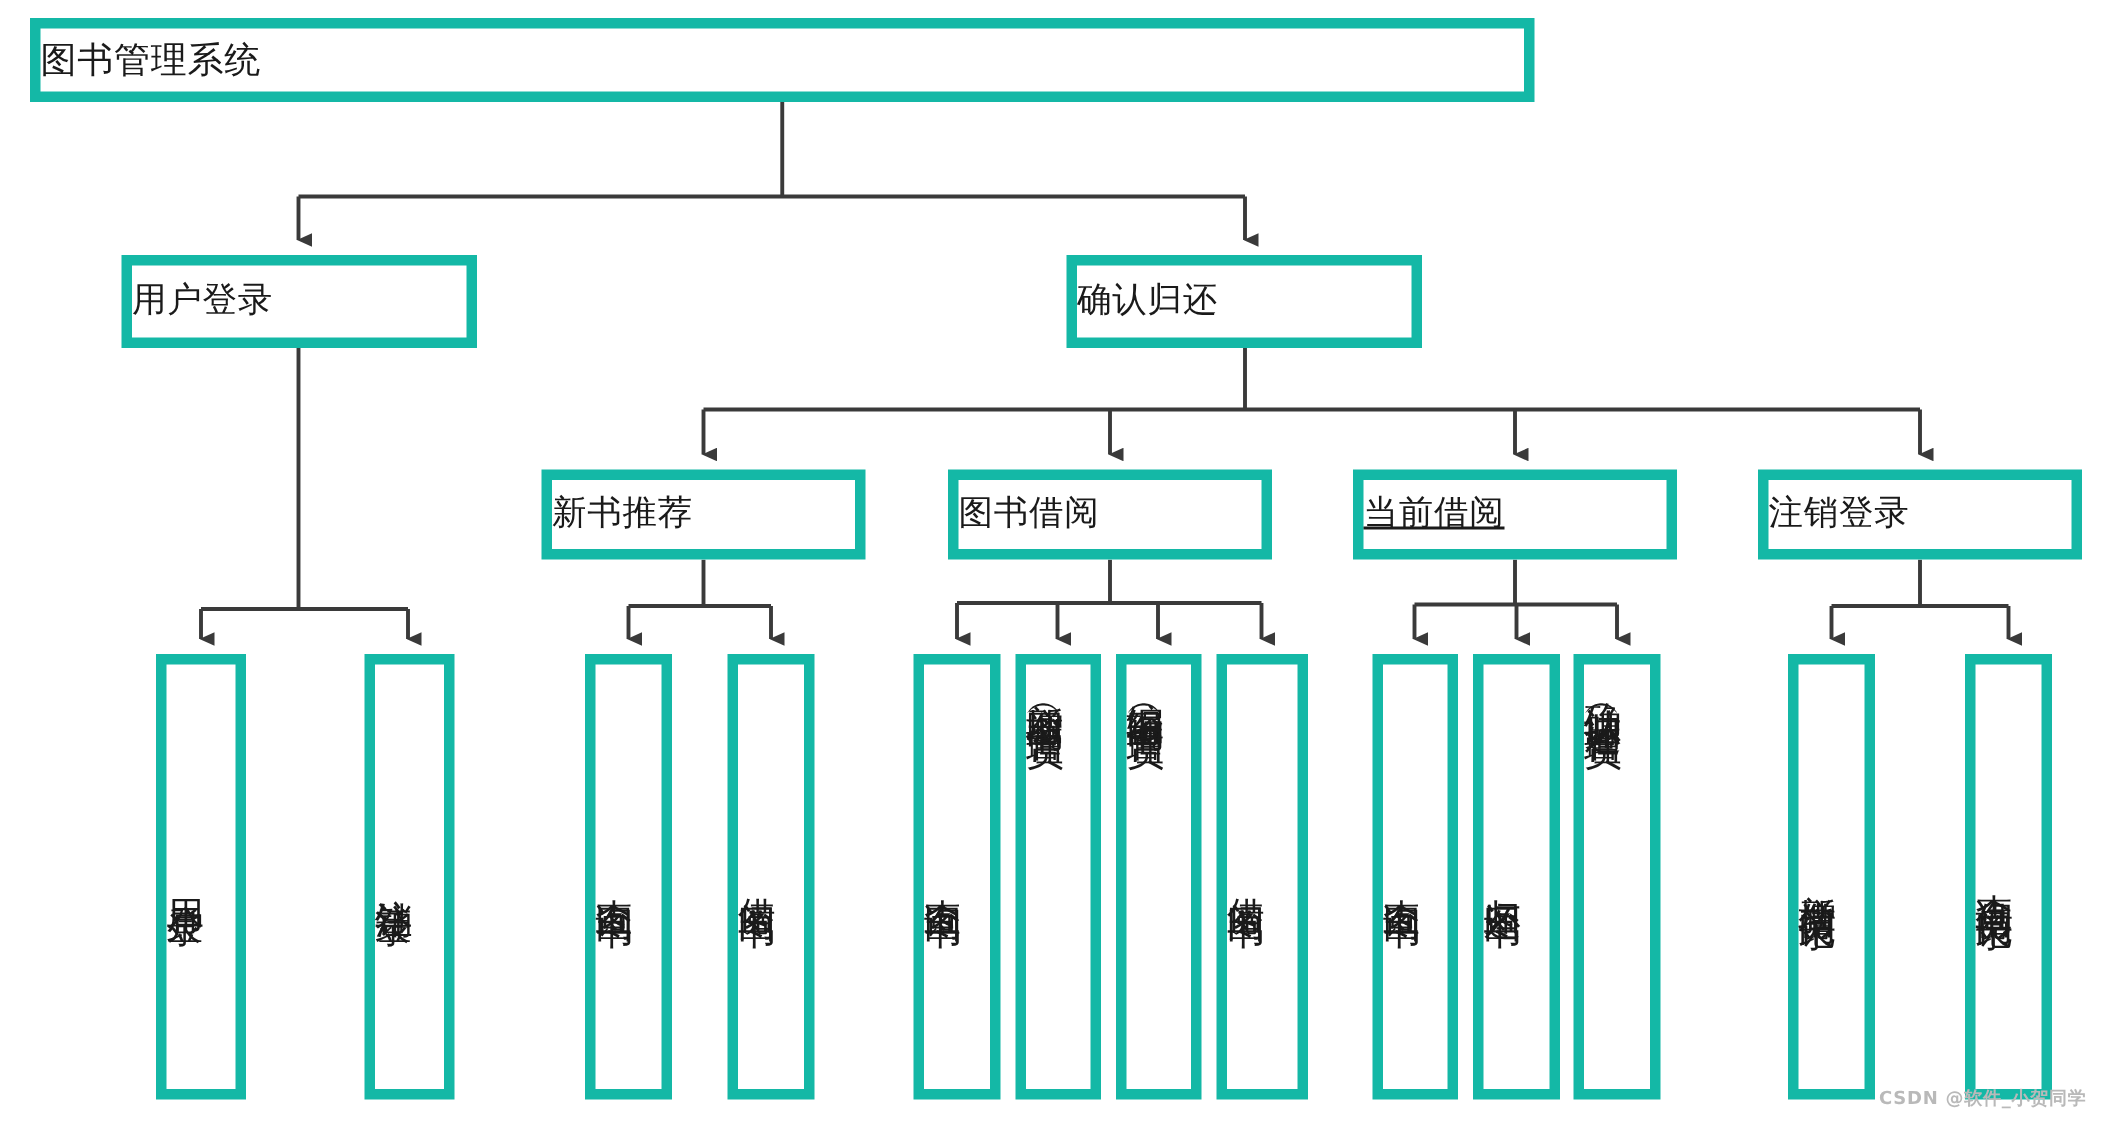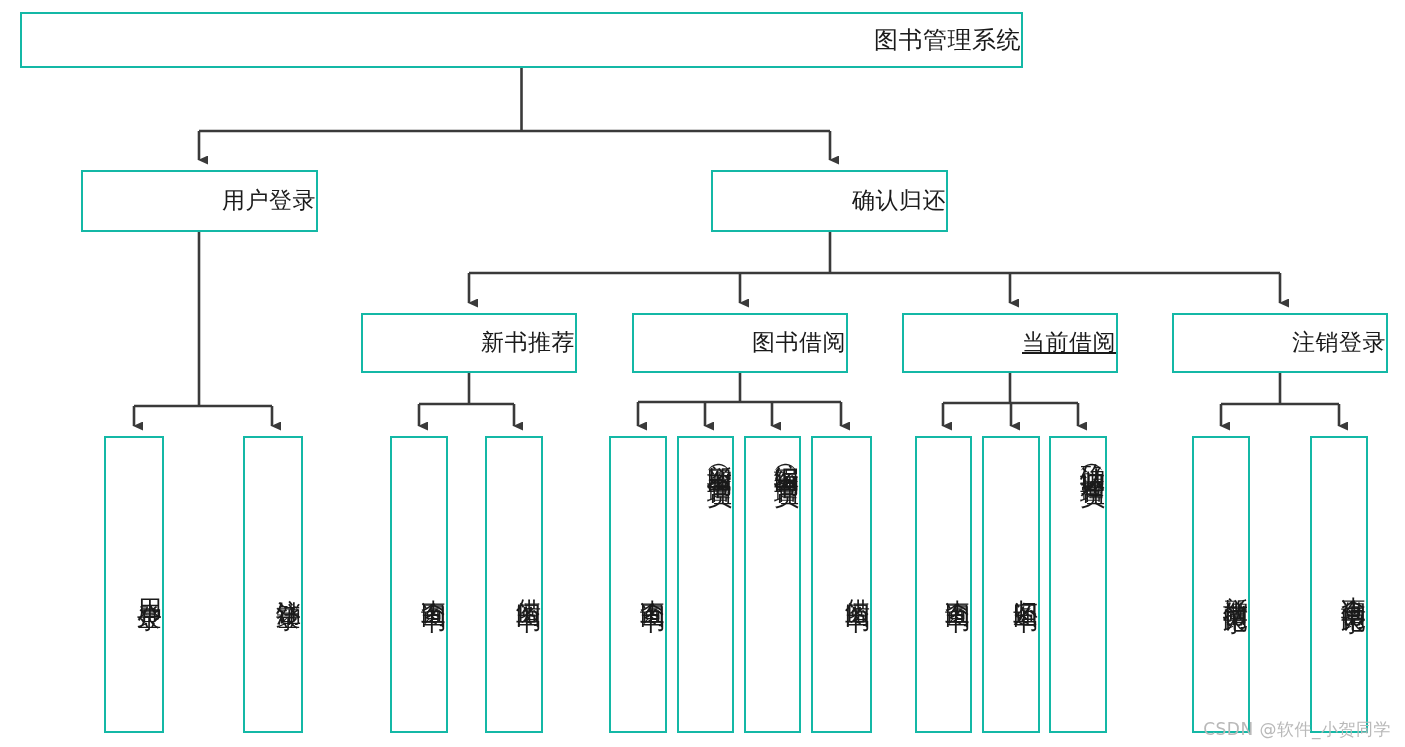--- a/index.html
+++ b/index.html
@@ -24,24 +24,24 @@
     left: 0;
     top: 0;
     width: 1405px;
     height: 747px;
     pointer-events: none;
   }
   .node {
     position: absolute;
     box-sizing: border-box;
     background: #ffffff;
-    border: 2px solid #14b8a6;
+    border: 7px solid #14b8a6;
     display: flex;
     align-items: center;
-    justify-content: flex-end;
+    justify-content: flex-start;
     color: #1a1a1a;
   }
   .node .label {
     display: block;
     text-align: center;
     line-height: 1.18;
     white-space: nowrap;
   }
   .node.horizontal .label {
     font-size: 23px;
@@ -62,25 +62,26 @@
     line-height: 1;
   }
   .node.vertical.centered {
     align-items: center;
     padding-top: 0;
   }
   .watermark {
     position: absolute;
     right: 14px;
     bottom: 6px;
-    font-size: 17px;
+    font-size: 12px;
     color: #b9b9b9;
     letter-spacing: 0.5px;
     white-space: nowrap;
     user-select: none;
+    font-weight: bold;
   }
 </style>
 </head>
 <body>
 
 <div id="diagram-root">
 
   <svg class="edges" viewBox="0 0 1405 747">
     <defs>
       <marker id="arrowhead" markerWidth="9" markerHeight="10" refX="4.5" refY="9" orient="auto" markerUnits="userSpaceOnUse">
@@ -138,21 +139,21 @@
   <div class="node horizontal" style="left:81px; top:170px; width:237px; height:62px;">
     <span class="label">用户登录</span>
   </div>
   <div class="node horizontal" style="left:711px; top:170px; width:237px; height:62px;">
     <span class="label">确认归还</span>
   </div>
 
   <div class="node horizontal" style="left:361px; top:313px; width:216px; height:60px;">
     <span class="label">新书推荐</span>
   </div>
-  <div class="node horizontal" style="left:632px; top:313px; width:216px; height:60px;padding-left:48px;">
+  <div class="node horizontal" style="left:632px; top:313px; width:216px; height:60px;">
     <span class="label">图书借阅</span>
   </div>
   <div class="node horizontal" style="left:902px; top:313px; width:216px; height:60px;text-decoration:underline;">
     <span class="label">当前借阅</span>
   </div>
   <div class="node horizontal" style="left:1172px; top:313px; width:216px; height:60px;">
     <span class="label">注销登录</span>
   </div>
 
   <div class="node vertical centered" style="left:104px; top:436px; width:60px; height:297px;">

